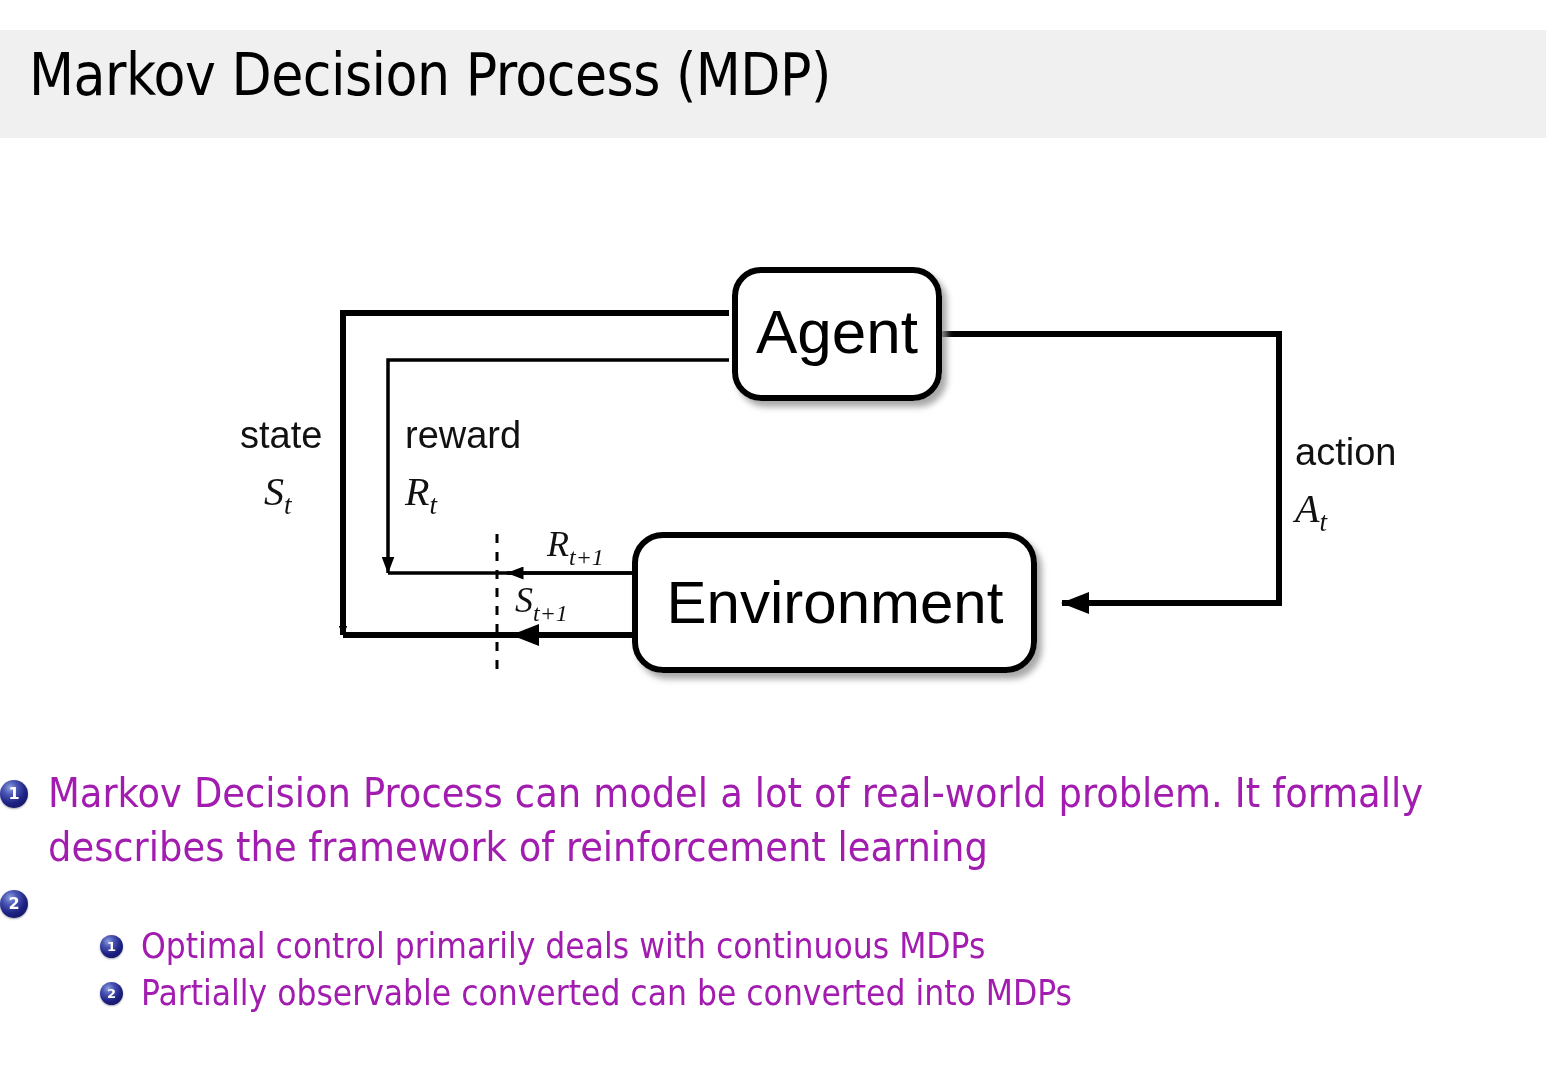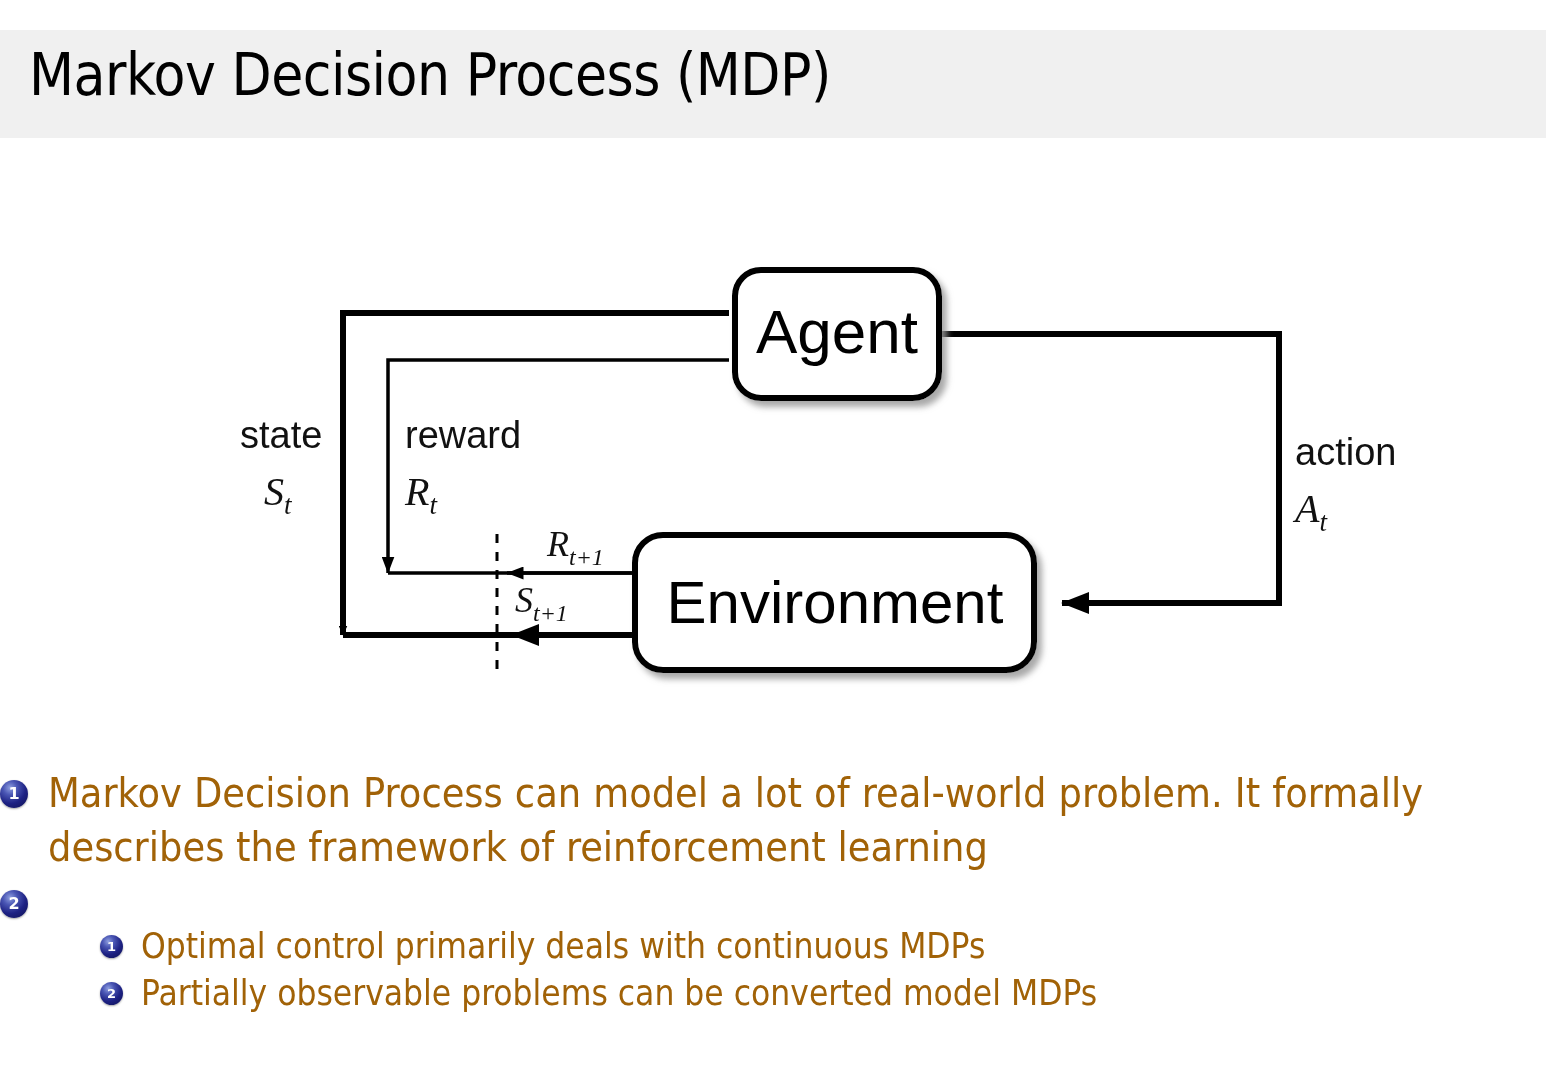--- a/index.html
+++ b/index.html
@@ -65,21 +65,21 @@
     margin-right:20px;margin-top:14px;
   }
   .marker.lvl2{
     width:23px;height:23px;line-height:23px;font-size:13px;
     margin-right:18px;margin-top:11px;
   }
   .btext{
     font-family:"DejaVu Sans Condensed","Liberation Sans", sans-serif;
     font-size:41px;
     line-height:1.32;
-    color:#a16207;
+    color:#a21caf;
     max-width:1378px;
     text-align:justify;
     text-justify:inter-word;
   }
   .btext.l1{ max-width:1375px; }
   .sub-list{ margin-top:6px; margin-left:100px; }
   .b2-row{ display:flex;align-items:flex-start;margin-bottom:1px; }
   .btext.l2{
     font-size:35px;
     line-height:1.3;
@@ -194,19 +194,19 @@
       <div class="b1-row">
         <span class="marker lvl1">2</span>
       </div>
       <div class="sub-list">
         <div class="b2-row">
           <span class="marker lvl2">1</span>
           <span class="btext l2">Optimal control primarily deals with continuous MDPs</span>
         </div>
         <div class="b2-row">
           <span class="marker lvl2">2</span>
-          <span class="btext l2">Partially observable problems can be converted model MDPs</span>
+          <span class="btext l2">Partially observable converted can be converted into MDPs</span>
         </div>
       </div>
     </div>
 
   </div>
 </div>
 
 </body></html>

